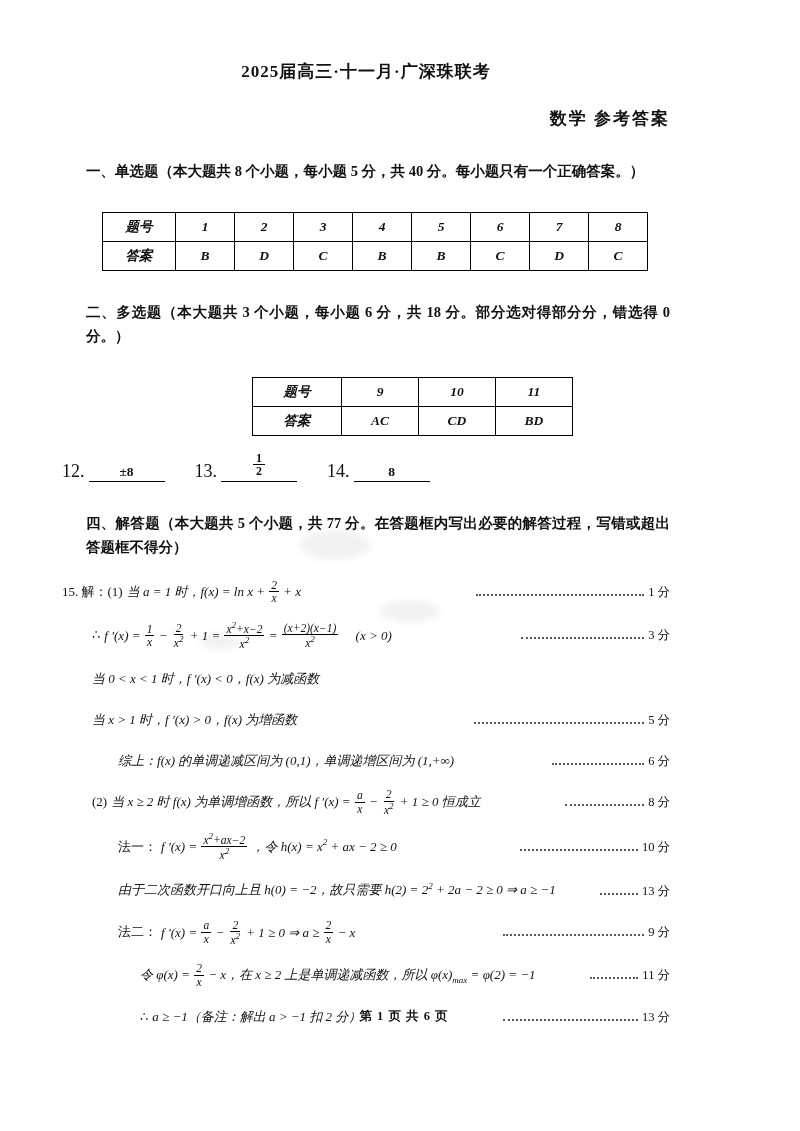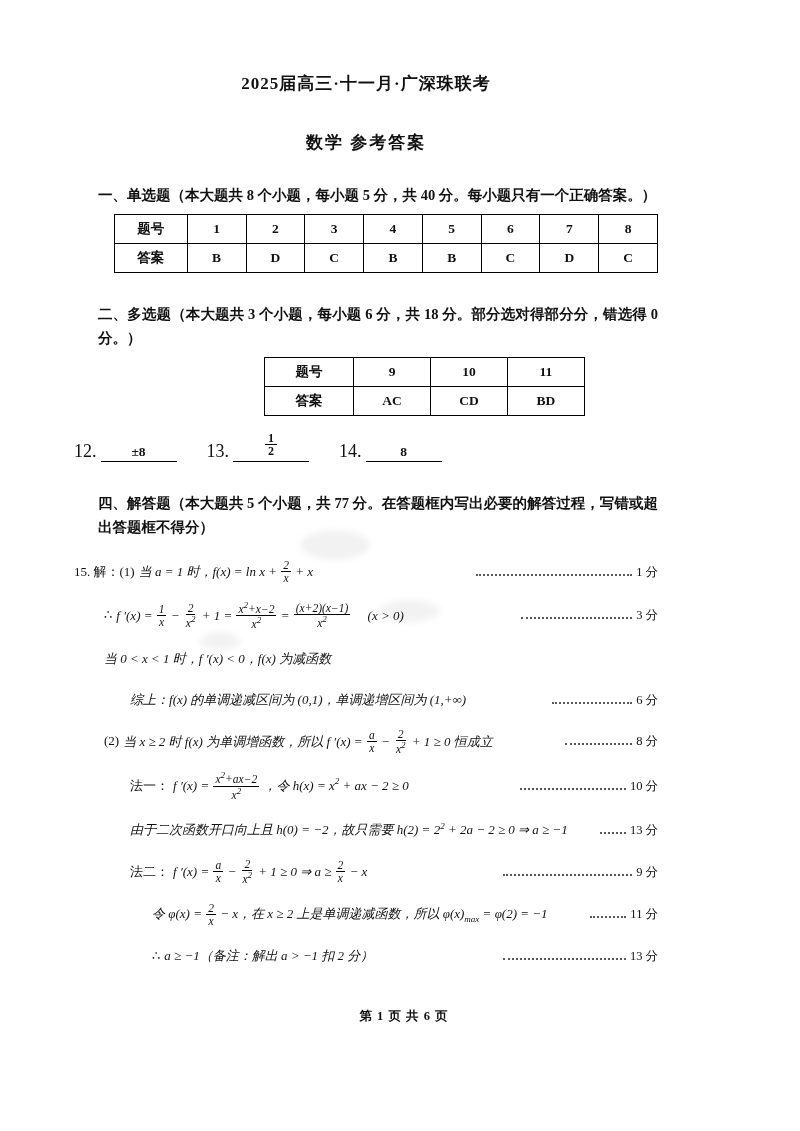--- a/index.html
+++ b/index.html
@@ -12,53 +12,54 @@
     height: 1131px;
     font-family: "Liberation Serif", serif;
     color: #111;
     position: relative;
     overflow: hidden;
   }
   .page {
     position: relative;
     width: 732px;
     height: 1131px;
-    padding: 12px;
+    padding: 0;
     box-sizing: border-box;
   }
   .inner {
     padding: 46px 62px 0 62px;
     box-sizing: border-box;
   }
   .doc-title {
     text-align: center;
     font-size: 17px;
     font-weight: bold;
     letter-spacing: 1px;
     margin-top: 14px;
   }
   .doc-subtitle {
-    text-align: center;
+    text-align: right;
     font-size: 17px;
     font-weight: bold;
     letter-spacing: 2px;
-    margin-top: 36px;
+    margin-top: 24px;
   }
   .section-head {
     font-size: 14.5px;
     font-weight: bold;
     margin-top: 30px;
     line-height: 1.65;
     text-align: justify;
     margin-left: 24px;
   }
   table.ans {
     border-collapse: collapse;
-    margin-top: 6px;
+    margin-top: 28px;
     font-size: 13.5px;
+    font-style: italic;
   }
   table.ans td {
     border: 1px solid #000;
     text-align: center;
     vertical-align: middle;
     height: 26px;
     font-weight: bold;
   }
   table.t1 { margin-left: 40px; }
   table.t1 td { width: 56px; }
@@ -298,20 +299,27 @@
         <span class="dots"></span>
         <span class="score">3 分</span>
       </div>
 
       <div class="sol-line indent1">
         <span class="sol-body">
           当 0 &lt; <i>x</i> &lt; 1 时，<i>f</i> ′(<i>x</i>) &lt; 0，<i>f</i>(<i>x</i>) 为减函数
         </span>
       </div>
 
+      <div class="sol-line indent1">
+        <span class="sol-body">
+          当 <i>x</i> &gt; 1 时，<i>f</i> ′(<i>x</i>) &gt; 0，<i>f</i>(<i>x</i>) 为增函数
+        </span>
+        <span class="dots"></span>
+        <span class="score">5 分</span>
+      </div>
 
       <div class="sol-line indent2">
         <span class="sol-body">
           综上：<i>f</i>(<i>x</i>) 的单调递减区间为 (0,1)，单调递增区间为 (1,+∞)
         </span>
         <span class="dots"></span>
         <span class="score">6 分</span>
       </div>
 
       <div class="sol-line indent1">

